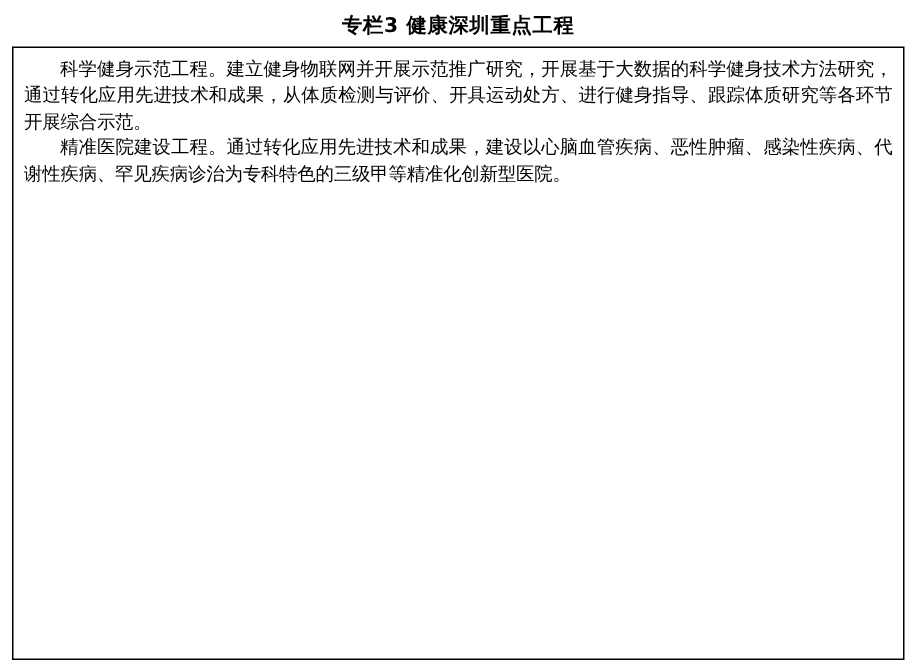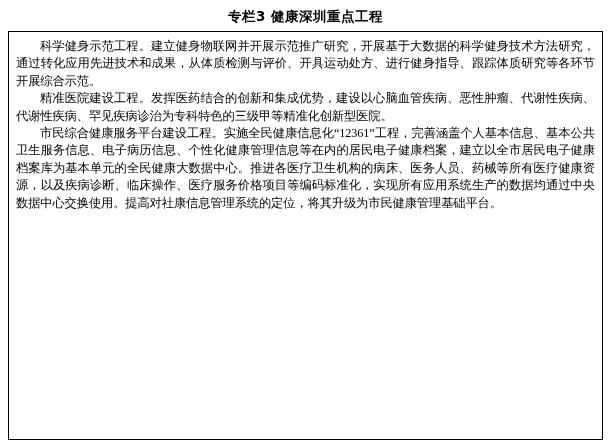--- a/index.html
+++ b/index.html
@@ -58,18 +58,17 @@
 </head>
 <body>
 
 <div class="page">
 
   <div class="doc-title">专栏3   健康深圳重点工程</div>
 
   <div class="frame">
     <div class="body-text">
       <p class="para">科学健身示范工程。建立健身物联网并开展示范推广研究，开展基于大数据的科学健身技术方法研究，通过转化应用先进技术和成果，从体质检测与评价、开具运动处方、进行健身指导、跟踪体质研究等各环节开展综合示范。</p>
-      <p class="para">精准医院建设工程。发挥医药结合的创新和集成优势，建设以心脑血管疾病、恶性肿瘤、代谢性疾病、代谢性疾病、罕见疾病诊治为专科特色的三级甲等精准化创新型医院。</p>
-      <p class="para">市民综合健康服务平台建设工程。实施全民健康信息化“12361”工程，完善涵盖个人基本信息、基本公共卫生服务信息、电子病历信息、个性化健康管理信息等在内的居民电子健康档案，建立以全市居民电子健康档案库为基本单元的全民健康大数据中心。推进各医疗卫生机构的病床、医务人员、药械等所有医疗健康资源，以及疾病诊断、临床操作、医疗服务价格项目等编码标准化，实现所有应用系统生产的数据均通过中央数据中心交换使用。提高对社康信息管理系统的定位，将其升级为市民健康管理基础平台。</p>
+      <p class="para">精准医院建设工程。通过转化应用先进技术和成果，建设以心脑血管疾病、恶性肿瘤、感染性疾病、代谢性疾病、罕见疾病诊治为专科特色的三级甲等精准化创新型医院。</p>
     </div>
   </div>
 
 </div>
 
 </body></html>

